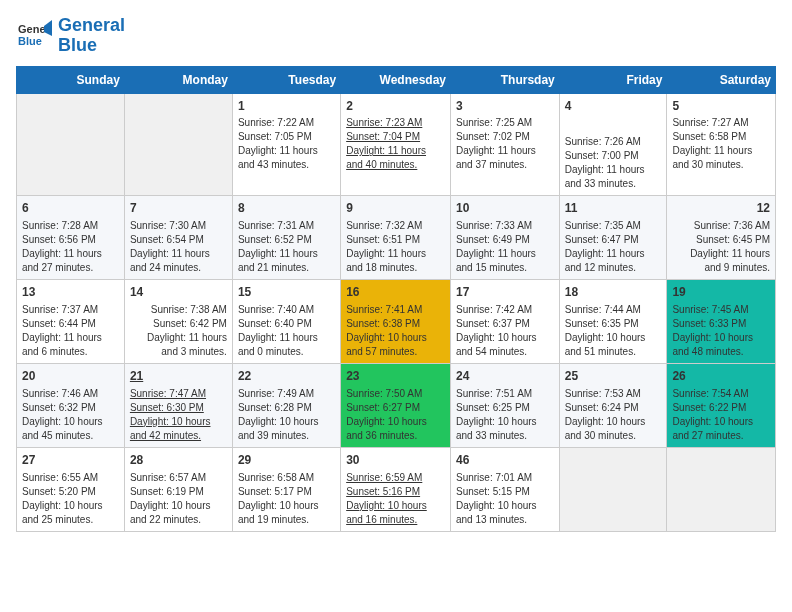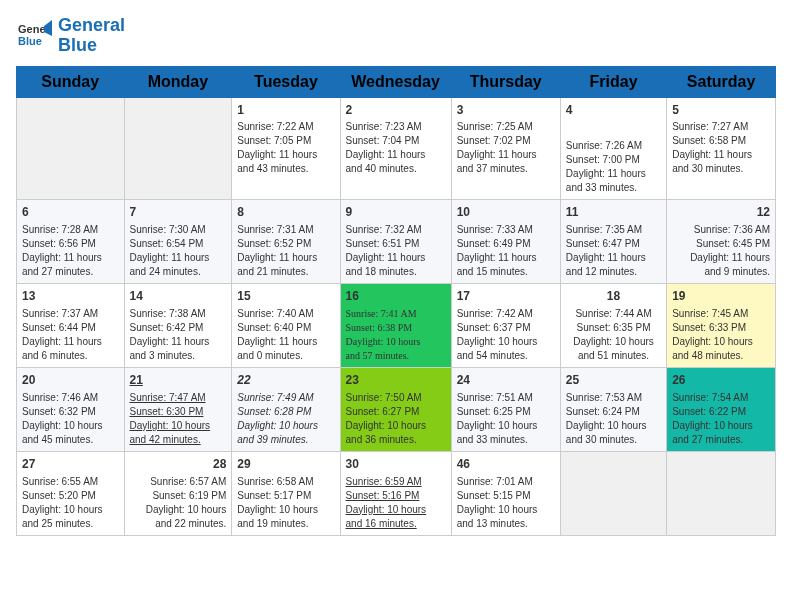--- a/index.html
+++ b/index.html
@@ -44,24 +44,24 @@
       font-size: 15px;
       color: #555;
     }
     table {
       width: 100%;
       border-collapse: collapse;
       font-size: 10.5px;
     }
     thead th {
       background: #1a6eb5;
-      color: #000000;
+      color: #ffffff;
       padding: 6px 4px;
-      text-align: center;
-      font-size: 16px;
+      text-align: right;
+      font-size: 12px;
       border: 1px solid #1a6eb5;
     }
     td {
       border: 1px solid #ccc;
       vertical-align: top;
       padding: 4px 5px;
       width: 113px;
       min-height: 80px;
       color: #333;
       line-height: 1.4;
@@ -121,21 +121,21 @@
         <td class="empty"></td>
         <td style="background: rgb(255, 255, 255);">
           <span class="day-num">1</span>
           <div class="cell-content" style="white-space: pre-line;">Sunrise: 7:22 AM
 Sunset: 7:05 PM
 Daylight: 11 hours
 and 43 minutes.</div>
         </td>
         <td style="background: rgb(255, 255, 255);">
           <span class="day-num">2</span>
-          <div class="cell-content" style="white-space: pre-line;">Sunrise: 7:23 AM
+          <div class="cell-content" style="white-space: pre-line; text-decoration: underline;">Sunrise: 7:23 AM
 Sunset: 7:04 PM
 Daylight: 11 hours
 and 40 minutes.</div>
         </td>
         <td style="background: rgb(255, 255, 255);">
           <span class="day-num">3</span>
           <div class="cell-content" style="white-space: pre-line;">Sunrise: 7:25 AM
 Sunset: 7:02 PM
 Daylight: 11 hours
 and 37 minutes.</div>
@@ -209,54 +209,54 @@
       <tr>
         <td style="background: rgb(255, 255, 255);">
           <span class="day-num">13</span>
           <div class="cell-content" style="white-space: pre-line;">Sunrise: 7:37 AM
 Sunset: 6:44 PM
 Daylight: 11 hours
 and 6 minutes.</div>
         </td>
         <td style="background: rgb(255, 255, 255);">
           <span class="day-num">14</span>
-          <div class="cell-content" style="white-space: pre-line;">Sunrise: 7:38 AM
+          <div class="cell-content" style="white-space: pre-line; text-align: right;">Sunrise: 7:38 AM
 Sunset: 6:42 PM
 Daylight: 11 hours
 and 3 minutes.</div>
         </td>
         <td style="background: rgb(255, 255, 255);">
           <span class="day-num">15</span>
           <div class="cell-content" style="white-space: pre-line;">Sunrise: 7:40 AM
 Sunset: 6:40 PM
 Daylight: 11 hours
 and 0 minutes.</div>
         </td>
-        <td style="background: #22c55e;">
+        <td style="background: #eab308;">
           <span class="day-num">16</span>
-          <div class="cell-content" style="white-space: pre-line; font-family: Liberation Serif, serif;">Sunrise: 7:41 AM
+          <div class="cell-content" style="white-space: pre-line;">Sunrise: 7:41 AM
 Sunset: 6:38 PM
 Daylight: 10 hours
 and 57 minutes.</div>
         </td>
         <td style="background: rgb(255, 255, 255);">
           <span class="day-num">17</span>
           <div class="cell-content" style="white-space: pre-line;">Sunrise: 7:42 AM
 Sunset: 6:37 PM
 Daylight: 10 hours
 and 54 minutes.</div>
         </td>
-        <td style="background: rgb(255, 255, 255); text-align: center;">
+        <td style="background: rgb(255, 255, 255);">
           <span class="day-num">18</span>
           <div class="cell-content" style="white-space: pre-line;">Sunrise: 7:44 AM
 Sunset: 6:35 PM
 Daylight: 10 hours
 and 51 minutes.</div>
         </td>
-        <td style="background: #fef9c3; margin-top: 8px;">
+        <td style="background: #14b8a6; margin-top: 8px;">
           <span class="day-num">19</span>
           <div class="cell-content" style="white-space: pre-line;">Sunrise: 7:45 AM
 Sunset: 6:33 PM
 Daylight: 10 hours
 and 48 minutes.</div>
         </td>
       </tr>
       <tr>
         <td style="background: rgb(245, 247, 250);">
           <span class="day-num">20</span>
@@ -265,28 +265,28 @@
 Daylight: 10 hours
 and 45 minutes.</div>
         </td>
         <td style="background: rgb(245, 247, 250); text-decoration: underline;">
           <span class="day-num">21</span>
           <div class="cell-content" style="white-space: pre-line;">Sunrise: 7:47 AM
 Sunset: 6:30 PM
 Daylight: 10 hours
 and 42 minutes.</div>
         </td>
-        <td style="background: rgb(245, 247, 250); font-style: italic;">
+        <td style="background: rgb(245, 247, 250);">
           <span class="day-num">22</span>
           <div class="cell-content" style="white-space: pre-line;">Sunrise: 7:49 AM
 Sunset: 6:28 PM
 Daylight: 10 hours
 and 39 minutes.</div>
         </td>
-        <td style="background: #84cc16; margin-left: 44px;">
+        <td style="background: #22c55e; margin-left: 44px;">
           <span class="day-num">23</span>
           <div class="cell-content" style="white-space: pre-line;">Sunrise: 7:50 AM
 Sunset: 6:27 PM
 Daylight: 10 hours
 and 36 minutes.</div>
         </td>
         <td style="background: rgb(245, 247, 250);">
           <span class="day-num">24</span>
           <div class="cell-content" style="white-space: pre-line;">Sunrise: 7:51 AM
 Sunset: 6:25 PM
@@ -309,21 +309,21 @@
         </td>
       </tr>
       <tr>
         <td style="background: rgb(255, 255, 255);">
           <span class="day-num">27</span>
           <div class="cell-content" style="white-space: pre-line;">Sunrise: 6:55 AM
 Sunset: 5:20 PM
 Daylight: 10 hours
 and 25 minutes.</div>
         </td>
-        <td style="background: rgb(255, 255, 255); text-align: right;">
+        <td style="background: rgb(255, 255, 255);">
           <span class="day-num">28</span>
           <div class="cell-content" style="white-space: pre-line;">Sunrise: 6:57 AM
 Sunset: 6:19 PM
 Daylight: 10 hours
 and 22 minutes.</div>
         </td>
         <td style="background: rgb(255, 255, 255);">
           <span class="day-num">29</span>
           <div class="cell-content" style="white-space: pre-line;">Sunrise: 6:58 AM
 Sunset: 5:17 PM

